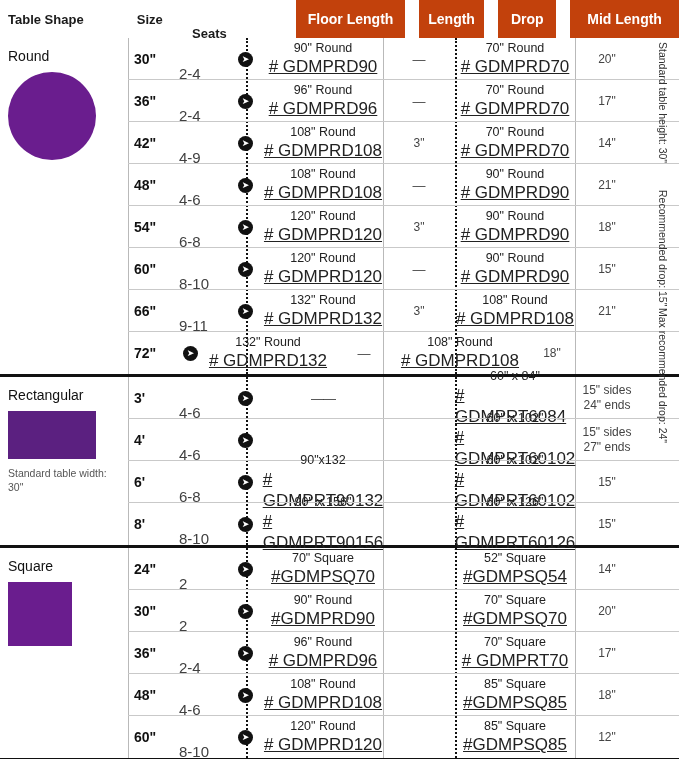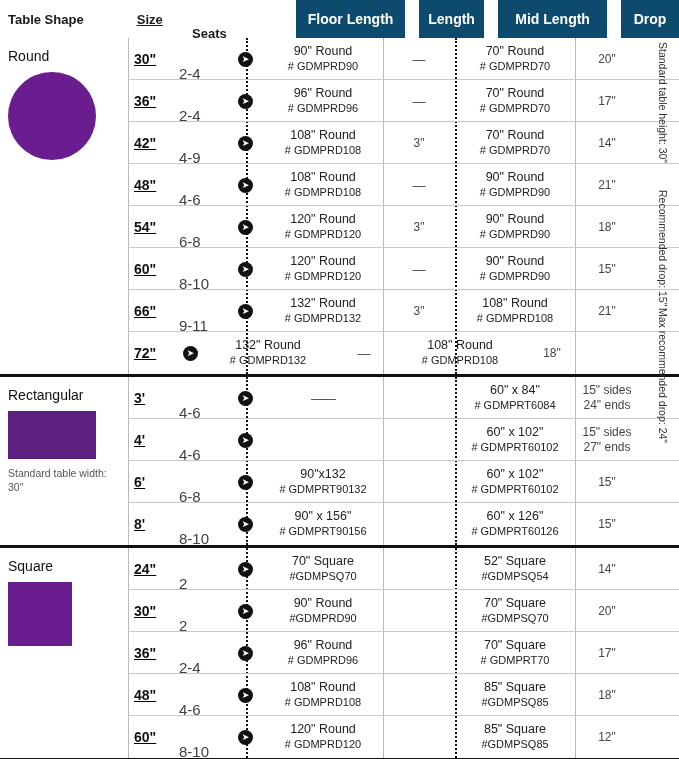--- a/index.html
+++ b/index.html
@@ -24,29 +24,29 @@
     gap: 14px;
   }
   .hdr-cell {
     display: flex;
     align-items: center;
     font-size: 13px;
     font-weight: bold;
     color: #1a1a1a;
   }
   .hdr-purple {
-    background: #0c4a6e;
+    background: #c2410c;
     color: #ffffff;
     justify-content: center;
     font-size: 14px;
   }
 
   
   .c-shape  { width: 128px; padding-left: 8px; }
-  .c-size   { width: 45px;  padding-left: 6px; text-decoration: underline; }
+  .c-size   { width: 45px;  padding-left: 6px; }
   .c-seats  { width: 55px;  padding-left: 6px; margin-top: 28px; }
   .c-arrow  { width: 35px;  justify-content: center; }
   .c-floor  { width: 120px; justify-content: center; }
   .c-pud    { width: 72px;  justify-content: center; }
   .c-mid    { width: 120px; justify-content: center; }
   .c-drop   { width: 64px;  justify-content: center; }
 
   
   .table-body { position: relative; }
   .row {
@@ -73,24 +73,25 @@
     font-size: 15px;
     color: #404040;
   }
   .main-txt {
     font-size: 12.5px;
     color: #222;
     line-height: 1.25;
     text-align: center;
   }
   .sku-txt {
-    font-size: 11px;
+    font-size: 17px;
     color: #222;
     line-height: 1.25;
     text-align: left;
+    text-decoration: underline;
   }
   .dash {
     font-size: 13px;
     color: #444;
   }
   .longdash {
     font-size: 13px;
     color: #444;
     letter-spacing: -1px;
   }
@@ -207,22 +208,22 @@
 
 <div id="page">
 
   <div class="header-row">
     <div class="hdr-cell c-shape">Table Shape</div>
     <div class="hdr-cell c-size">Size</div>
     <div class="hdr-cell c-seats">Seats</div>
     <div class="hdr-cell c-arrow"></div>
     <div class="hdr-cell hdr-purple c-floor">Floor Length</div>
     <div class="hdr-cell hdr-purple c-pud">Length</div>
+    <div class="hdr-cell hdr-purple c-drop">Drop</div>
     <div class="hdr-cell hdr-purple c-mid">Mid Length</div>
-    <div class="hdr-cell hdr-purple c-drop">Drop</div>
   </div>
 
   <div class="table-body" id="body-root">
       <div class="group" style="position:relative;">
         <div class="vrule" style="left:128px;"></div>
         <div class="vdotted" style="left:246px;"></div>
         <div class="vrule" style="left:383px;"></div>
         <div class="vdotted" style="left:455px;"></div>
         <div class="vrule" style="left:575px;"></div>
         <div class="shape-col">

